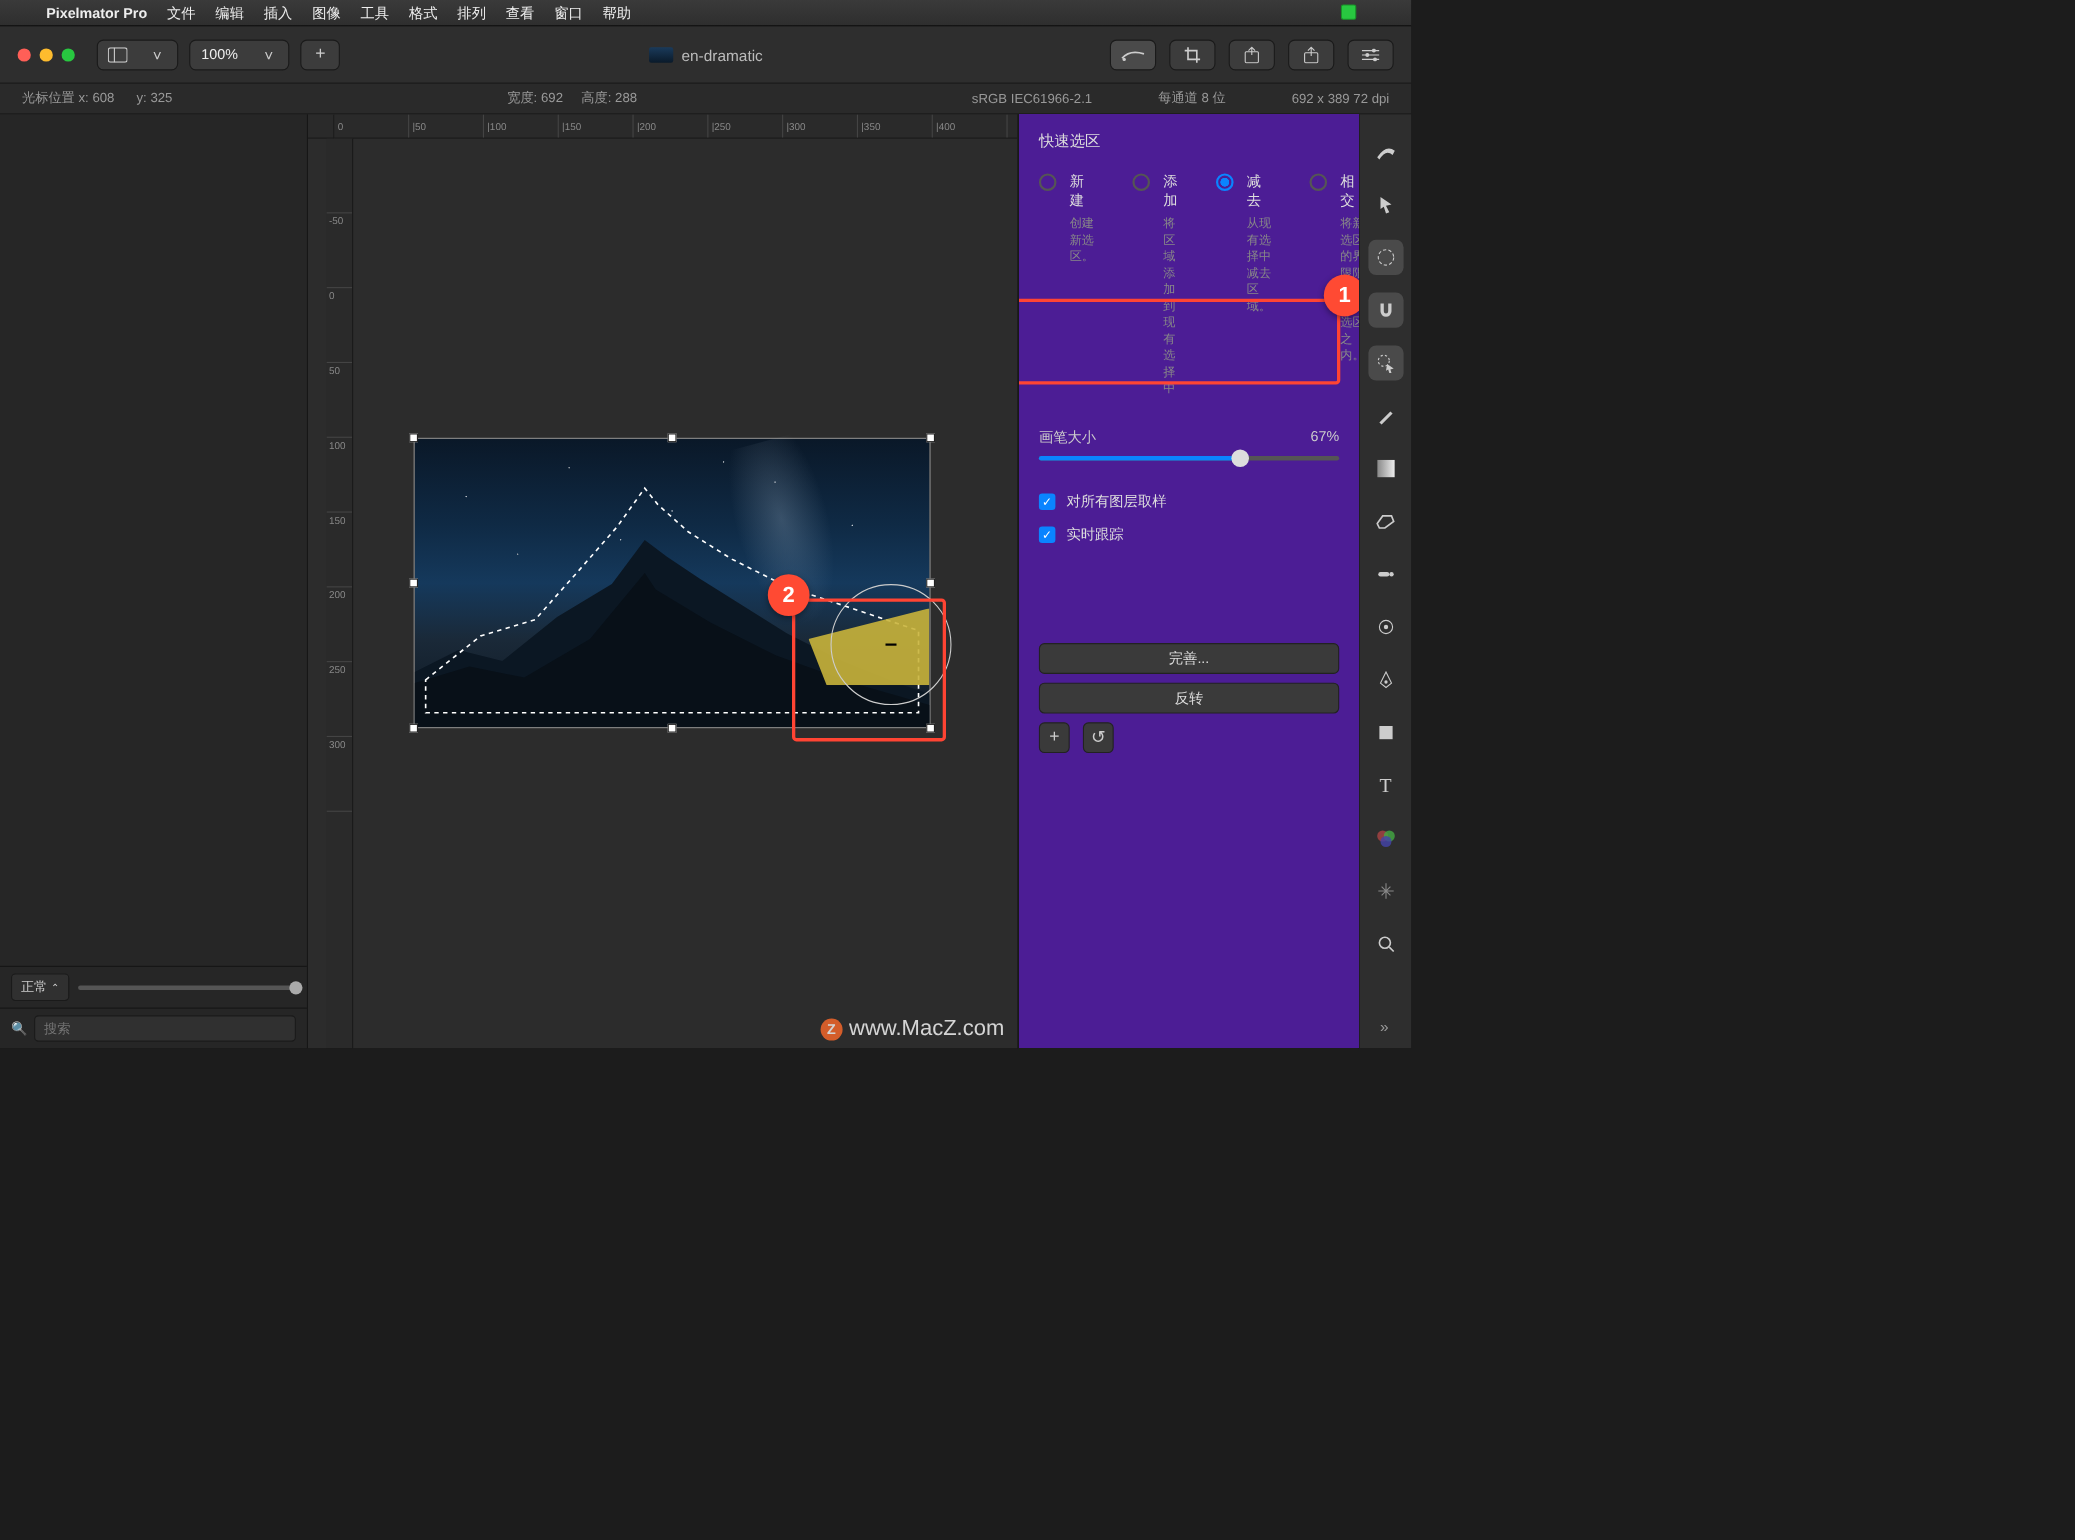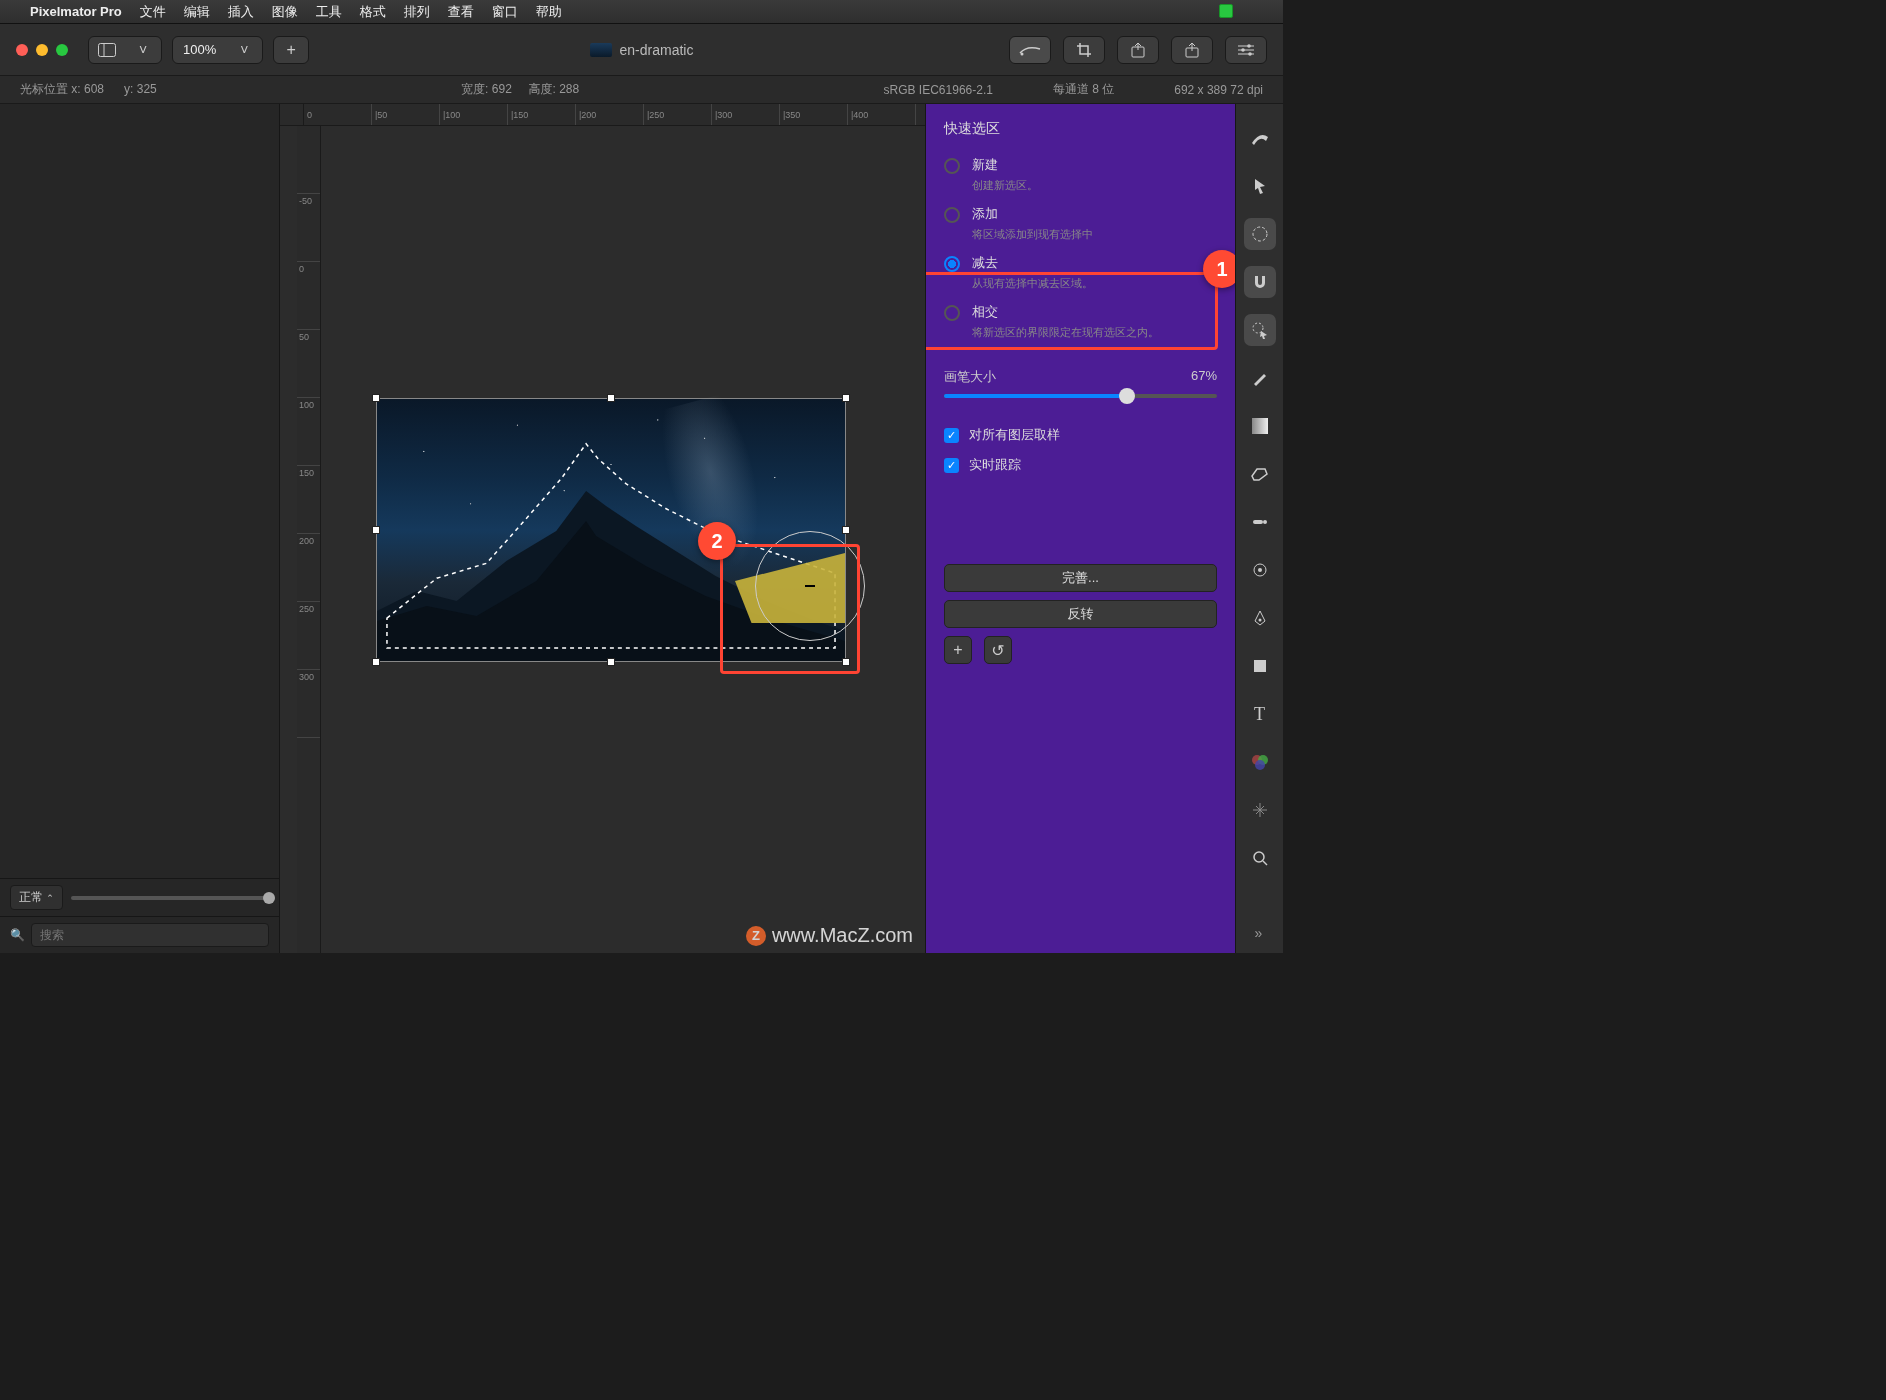--- a/index.html
+++ b/index.html
@@ -1,19 +1,19 @@
 <!DOCTYPE html>
 <html><head>
 <meta charset="utf-8">
 <style>
 * { margin: 0; padding: 0; box-sizing: border-box; font-family: -apple-system, "Helvetica Neue", sans-serif; }
 body { background: #1c1c1c; color: #ccc; overflow: hidden; width: 1283px; height: 953px; position: relative; }
 
 
-.menubar { height: 24px; background: linear-gradient(#3a3a3a,#2e2e2e); display: flex; align-items: center; padding: 0 12px; gap: 18px; font-size: 13px; color: #eee; border-bottom: 1px solid #111; }
+.menubar { height: 24px; background: linear-gradient(#3a3a3a,#2e2e2e); display: flex; align-items: center; padding: 0 24px; gap: 18px; font-size: 13px; color: #eee; border-bottom: 1px solid #111; }
 .menubar .apple { font-size: 15px; }
 .menubar .appname { font-weight: 700; }
 .menubar .running-dot { position: absolute; right: 50px; top: 4px; width: 14px; height: 14px; background: #28c840; border-radius: 2px; border: 1px solid #189428; }
 
 
 .toolbar { height: 52px; background: #2e2e2e; border-bottom: 1px solid #1a1a1a; display: flex; align-items: center; padding: 0 16px; gap: 10px; position: relative; }
 .traffic { display: flex; gap: 8px; margin-right: 10px; }
 .traffic span { width: 12px; height: 12px; border-radius: 50%; display: inline-block; }
 .tl-red { background: #ff5f57; } .tl-yellow { background: #febc2e; } .tl-green { background: #28c840; }
 .tb-seg { display: flex; align-items: center; background: #3c3c3c; border: 1px solid #1a1a1a; border-radius: 6px; height: 28px; }
@@ -72,21 +72,21 @@
 .annot-badge { position: absolute; width: 38px; height: 38px; background: #ff4a33; border-radius: 50%; display: flex; align-items: center; justify-content: center; color: #fff; font-size: 20px; font-weight: 600; box-shadow: 0 2px 6px rgba(0,0,0,.4); }
 .badge-1 { right: -10px; top: 148px; }
 .badge-2 { left: 418px; top: 418px; }
 .caption { position: absolute; bottom: 26px; left: 50%; transform: translateX(-50%); font-size: 22px; font-weight: 700; color: #ff4a33; -webkit-text-stroke: 2px #fff; text-shadow: 0 0 4px #fff; white-space: nowrap; }
 .watermark { position: absolute; right: 12px; bottom: 6px; font-size: 20px; color: #fff; opacity: 0.8; display: flex; align-items: center; gap: 6px; }
 .watermark .z { width: 20px; height: 20px; background: #ff6a2a; border-radius: 50%; display: flex; align-items: center; justify-content: center; font-size: 13px; font-weight: 700; color: #fff; }
 
 
 .right-panel { width: 310px; background: #4c1d95; border-left: 1px solid #161616; padding: 16px 18px 0; overflow-y: auto; position: relative; }
 .panel-title { font-size: 14px; color: #ddd; margin-bottom: 18px; }
-.radio-group { display: flex; flex-direction: column; gap: 12px; margin-bottom: 28px; }
+.radio-group { display: flex; gap: 35px; margin-bottom: 28px; }
 .radio-item { display: flex; gap: 12px; align-items: flex-start; }
 .radio-dot { width: 16px; height: 16px; border-radius: 50%; border: 2px solid #555; margin-top: 2px; flex-shrink: 0; }
 .radio-dot.checked { border-color: #0a84ff; background: radial-gradient(circle, #0a84ff 45%, transparent 50%); }
 .radio-texts { display: flex; flex-direction: column; gap: 4px; }
 .radio-label { font-size: 13px; color: #ddd; }
 .radio-desc { font-size: 11px; color: #888; }
 .slider-row { margin-bottom: 18px; }
 .slider-head { display: flex; justify-content: space-between; font-size: 13px; color: #ccc; margin-bottom: 8px; }
 .slider-track { height: 4px; background: #555; border-radius: 2px; position: relative; }
 .slider-fill { position: absolute; left: 0; top: 0; bottom: 0; background: #0a84ff; width: 67%; border-radius: 2px; }

